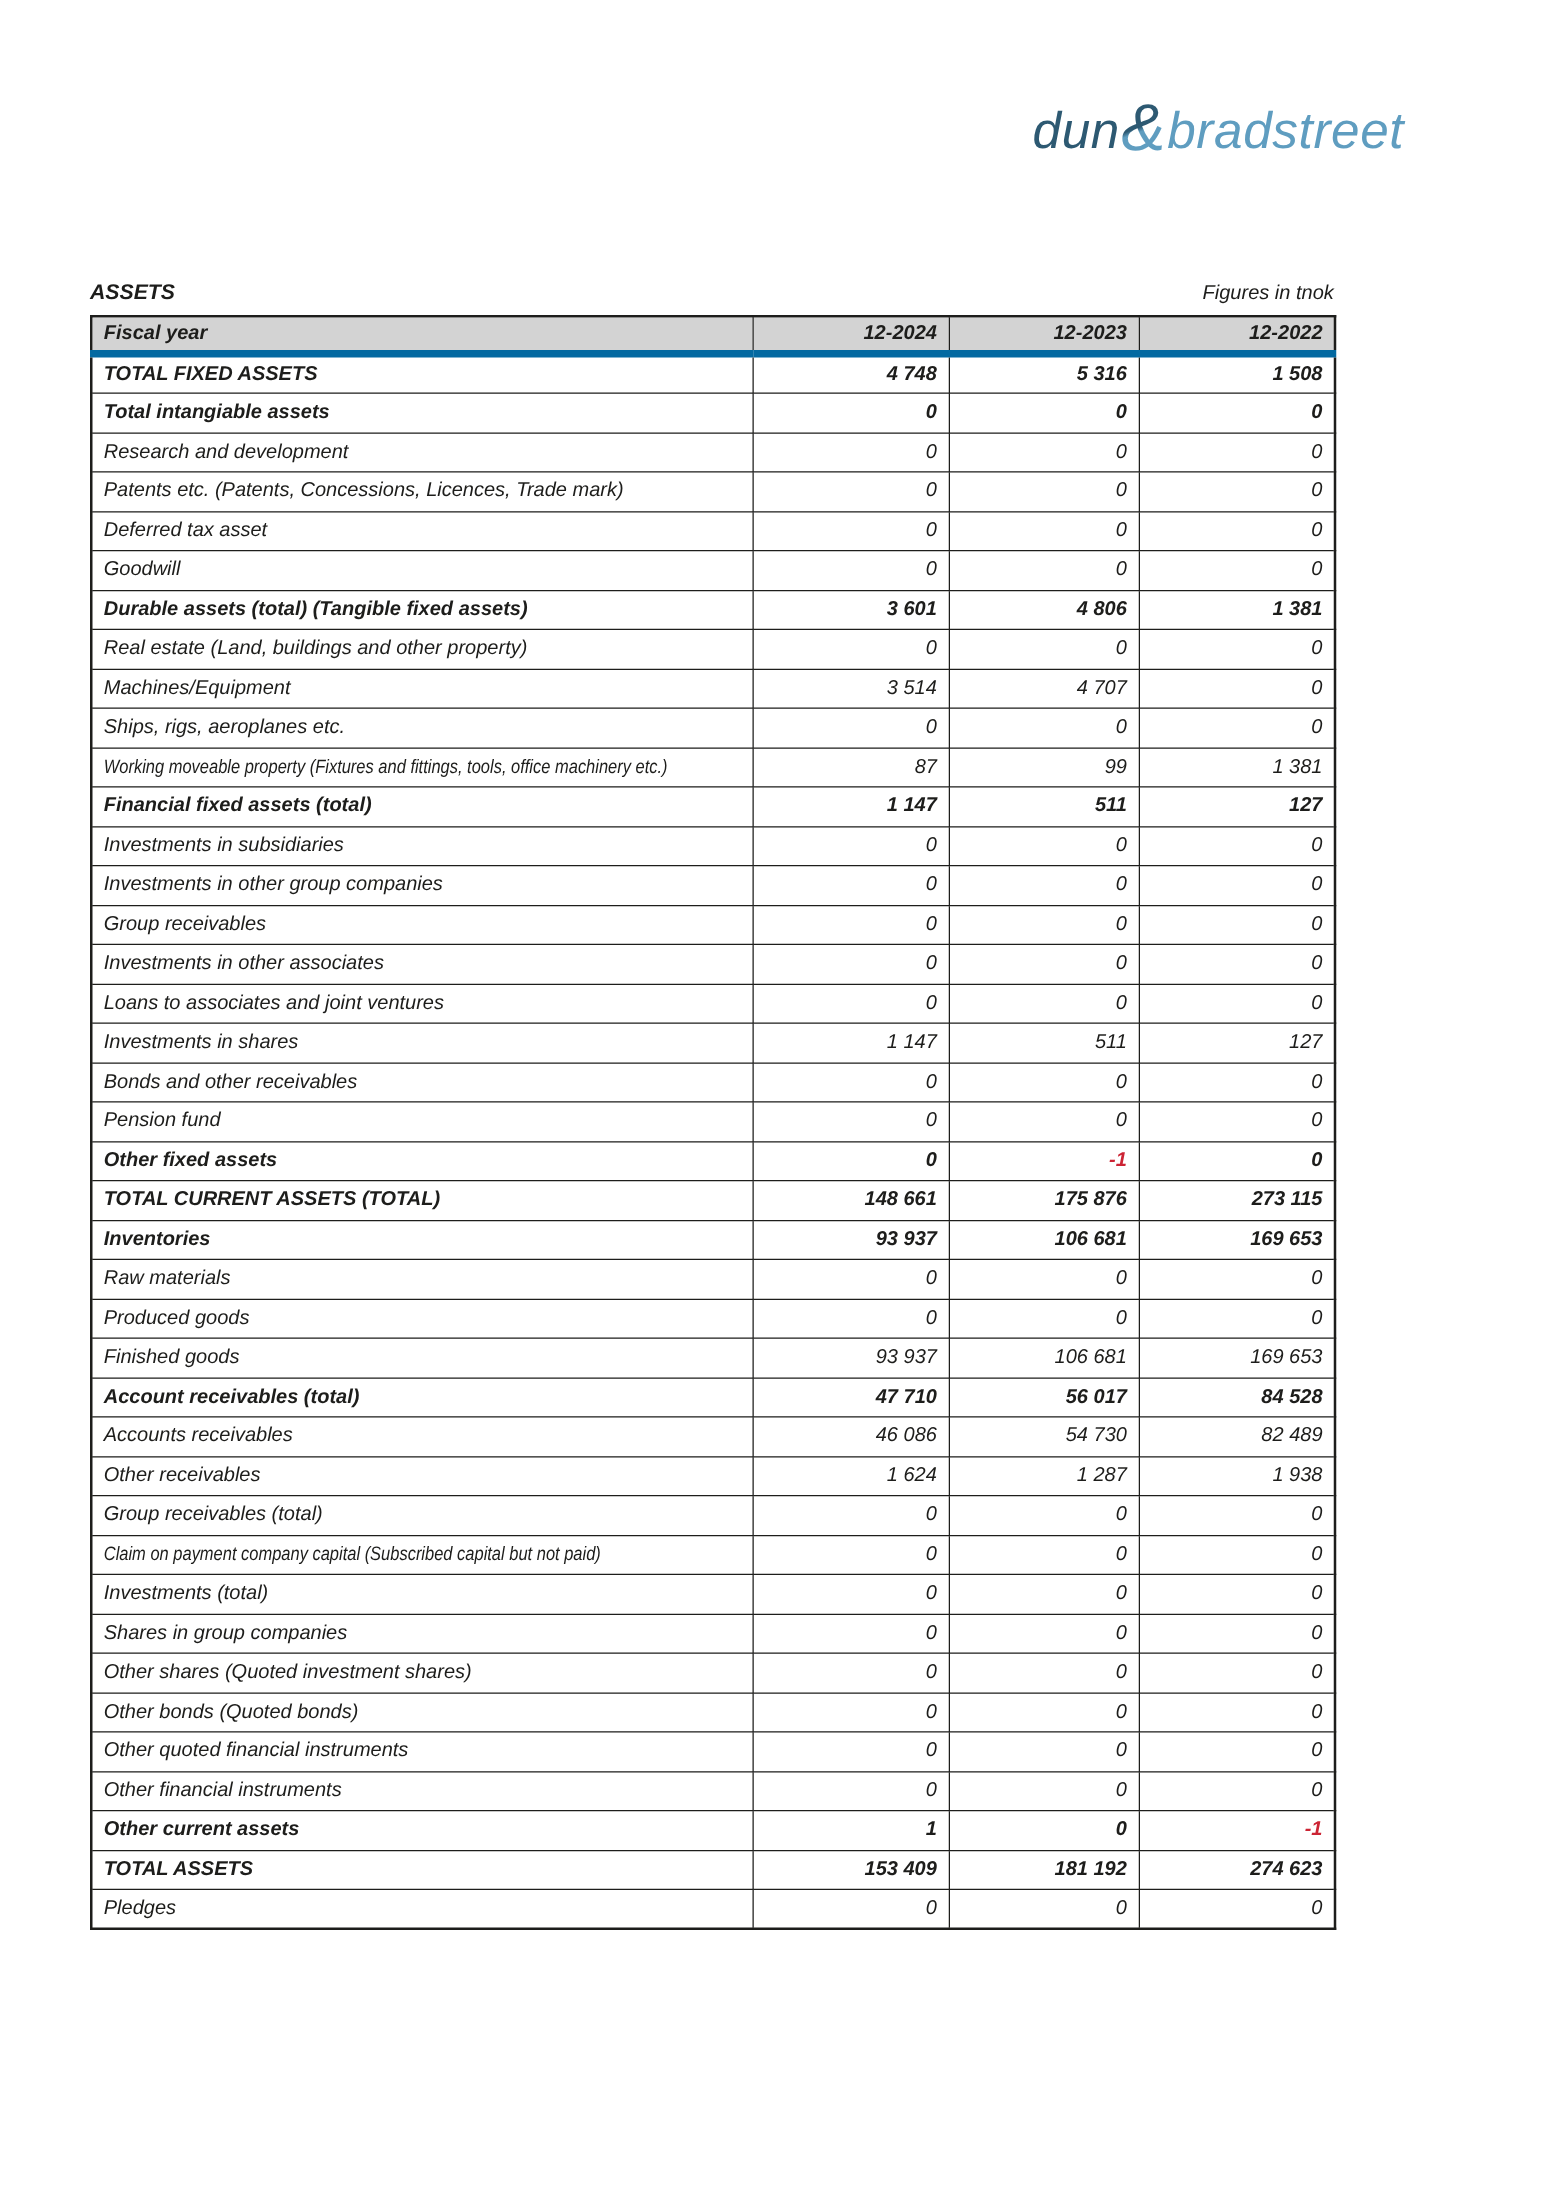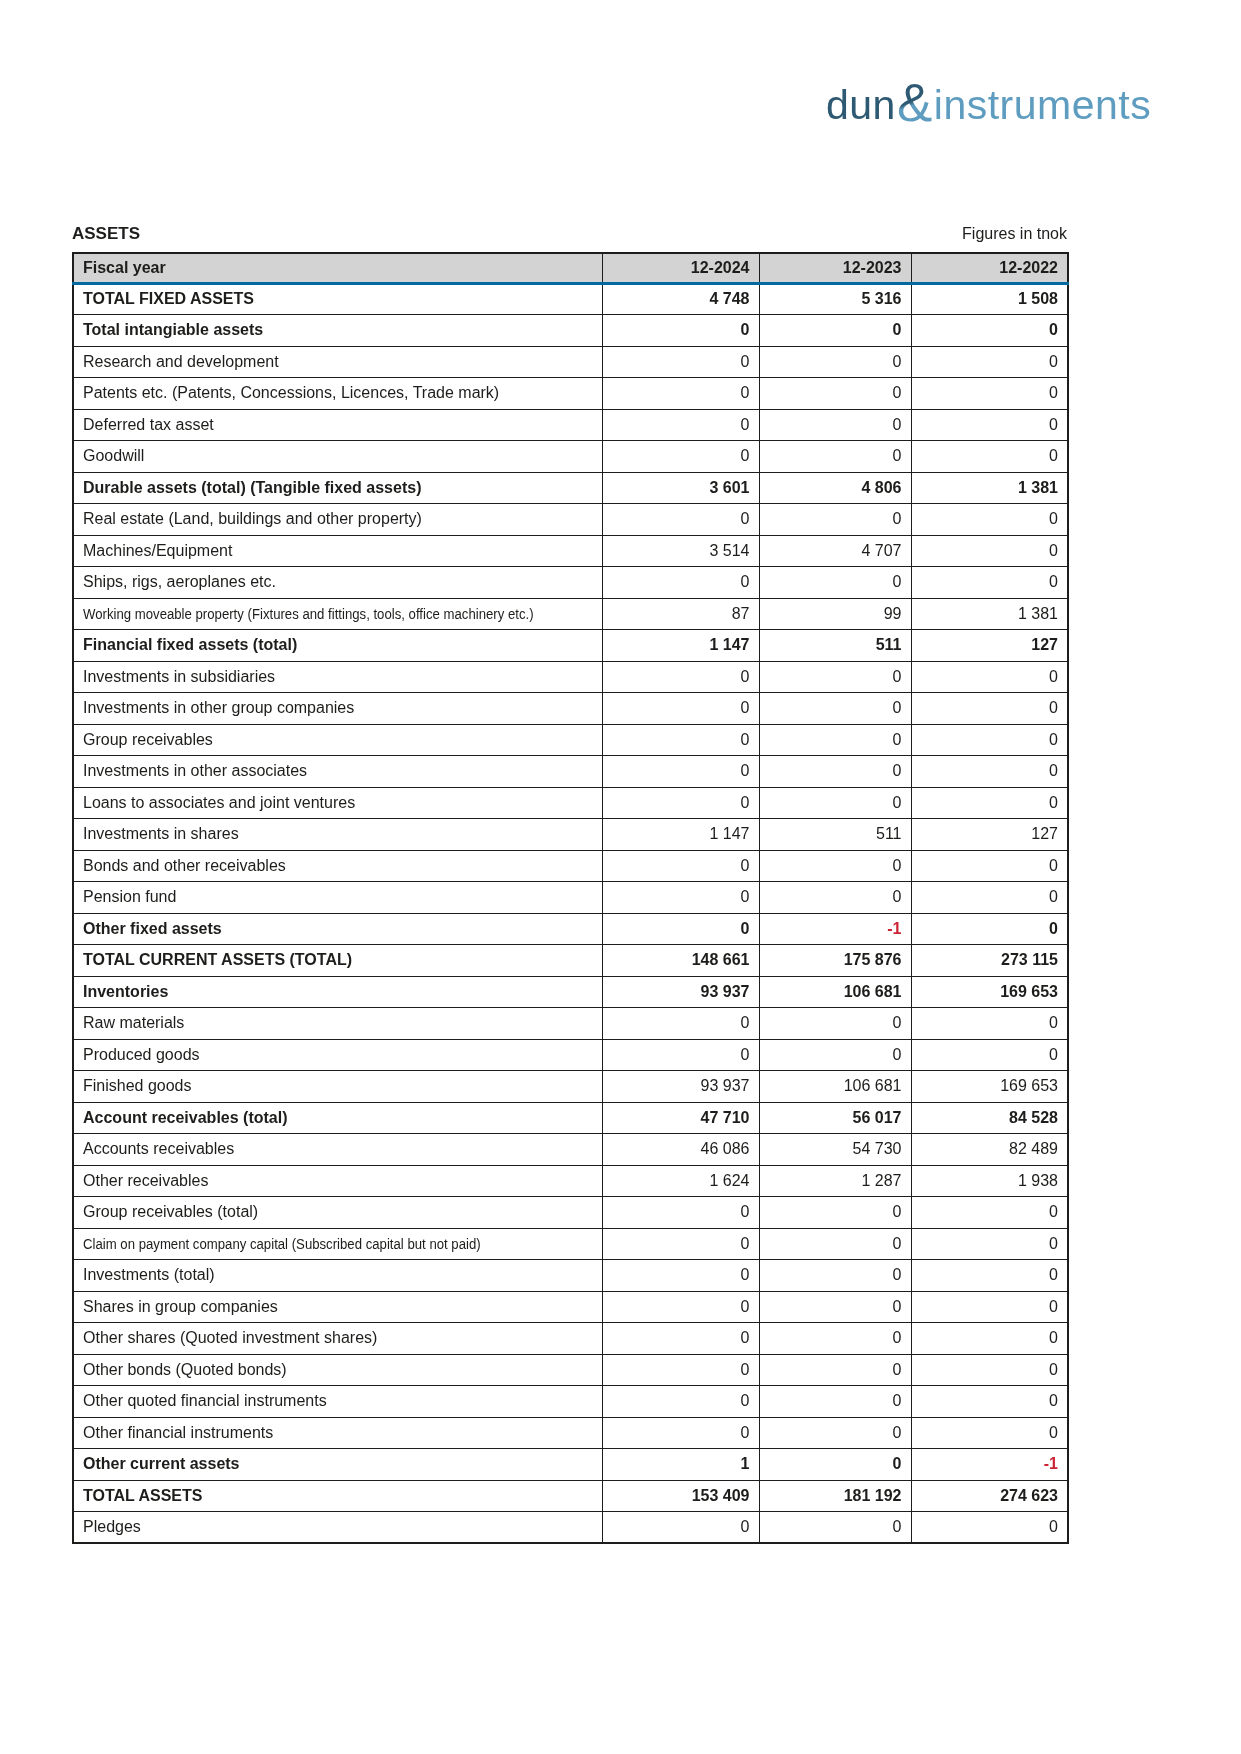--- a/index.html
+++ b/index.html
@@ -10,20 +10,21 @@
     --text:#1d1d1b;
   }
   *{margin:0;padding:0;box-sizing:border-box;}
   html,body{background:#ffffff;}
   body{font-family:"Liberation Sans","DejaVu Sans",sans-serif;color:var(--text);}
   .page{
     position:relative;
     width:1241px;height:1754px;
     background:#ffffff;
     overflow:hidden;
+    font-style:italic;
   }
   
   .logo{
     position:absolute;top:74px;left:826px;
     display:flex;align-items:baseline;
     font-size:41px;font-weight:400;letter-spacing:0.5px;line-height:1;
     user-select:none;
   }
   .logo .dun{color:var(--accent-dark);}
   .logo .brad{color:var(--accent-light);}
@@ -54,21 +55,21 @@
     border:1px solid #1d1d1b;
     height:31.5px;
     padding:0 9px;
     vertical-align:middle;
     overflow:hidden;white-space:nowrap;
   }
   table.assets{border:2px solid #1d1d1b;}
   table.assets thead th{
     background:var(--header-bg);
     font-weight:700;text-align:left;height:30px;
-    border-bottom:3px solid #0369a1;
+    border-bottom:6px solid #0369a1;
   }
   table.assets thead th.num{text-align:right;}
   table.assets td.num{text-align:right;}
   tr.bold td{font-weight:700;}
   td.neg{color:var(--negative);}
   .condensed{
     display:inline-block;
     transform:scaleX(0.85);
     transform-origin:0 50%;
     white-space:nowrap;
@@ -81,21 +82,21 @@
   }
 </style>
 </head>
 <body>
 
 <div class="page">
 
   <div class="logo">
     <span class="dun">dun</span>
       <span class="amp">&amp;</span>
-      <span class="brad">instruments</span>
+      <span class="brad">bradstreet</span>
   </div>
 
   <div class="table-caption">
     <span class="title">ASSETS</span>
     <span class="unit">Figures in tnok</span>
   </div>
 
   <table class="assets">
     <colgroup>
       <col style="width:529px">

